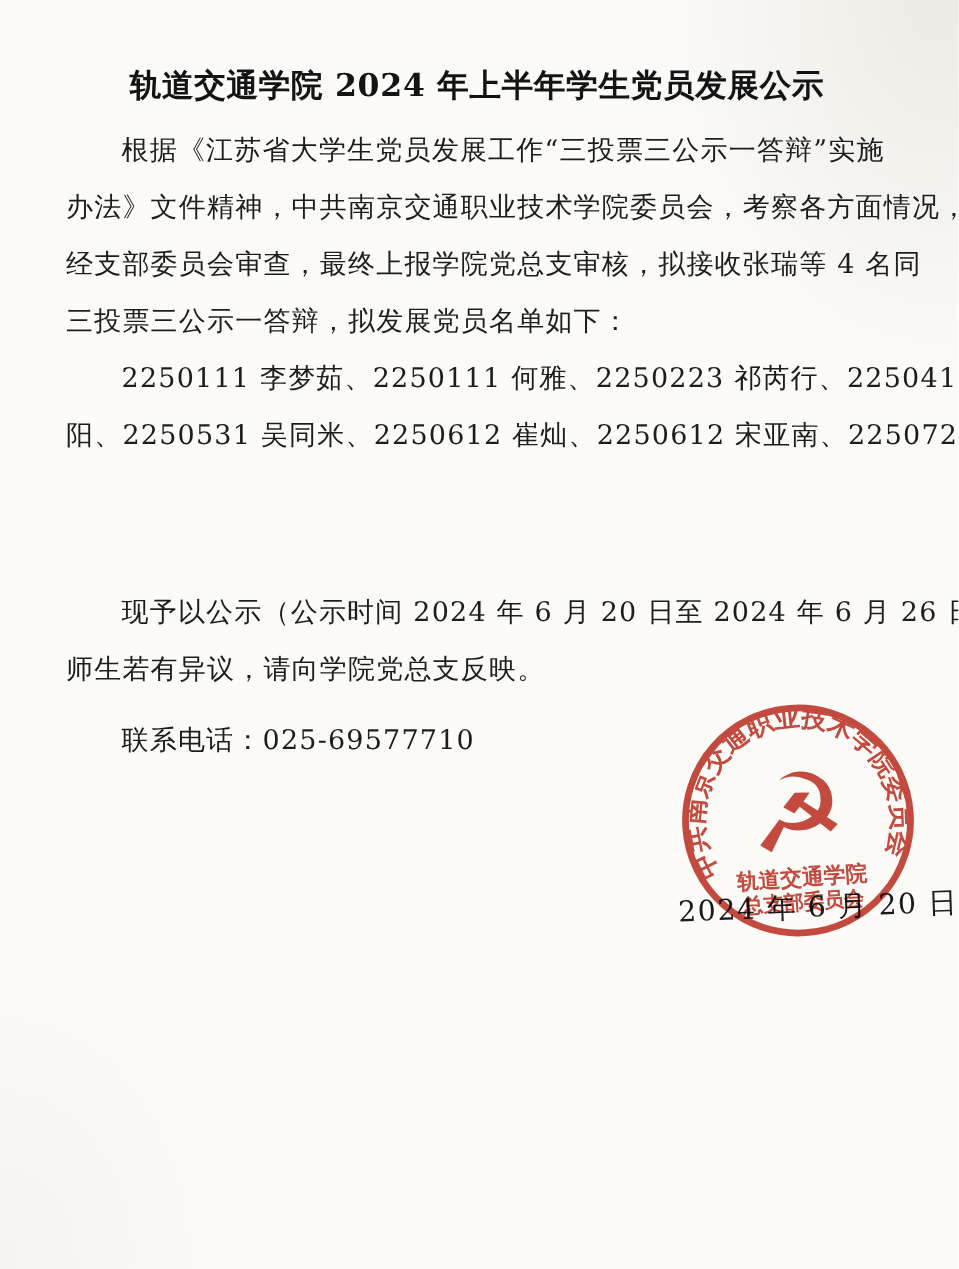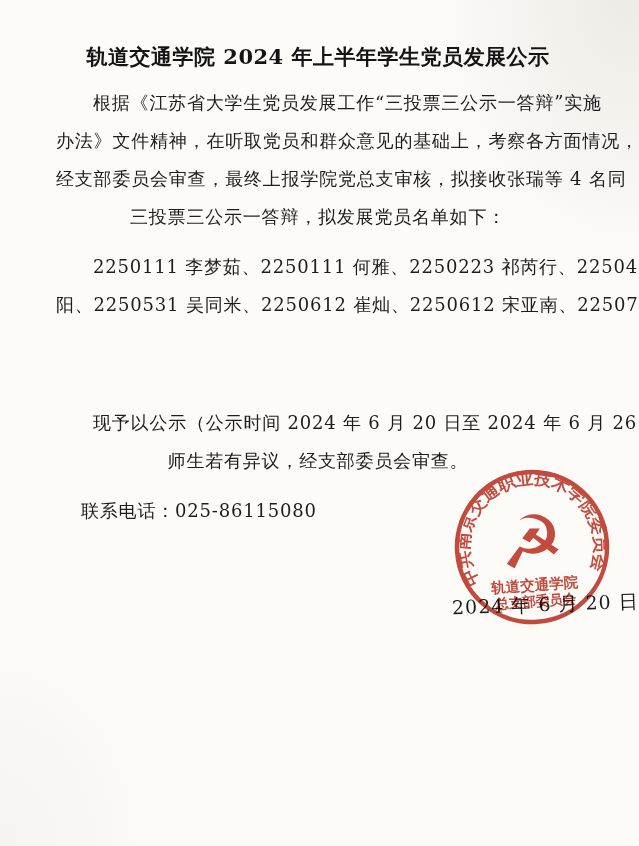--- a/index.html
+++ b/index.html
@@ -24,21 +24,21 @@
   }
   .title {
     margin: 0 0 10px 0;
     font-size: 21px;
     font-weight: bold;
     text-align: center;
     letter-spacing: 0.5px;
     line-height: 30px;
     color: #141414;
   }
-  .para { margin: 12px; text-align: center; }
+  .para { margin: 0; }
   .line {
     font-size: 18px;
     line-height: 38px;
     letter-spacing: 0.8px;
     white-space: nowrap;
   }
   .indent { padding-left: 37px; }
   .gap-before { margin-top: 80px; }
   .contact-line { margin-top: 9px; }
   .date-line {
@@ -70,36 +70,36 @@
 </head>
 <body>
 
 <div class="page">
   <div class="content">
 
     <h1 class="title">轨道交通学院 2024 年上半年学生党员发展公示</h1>
 
     <div class="para">
       <div class="line indent">根据《江苏省大学生党员发展工作“三投票三公示一答辩”实施</div>
-      <div class="line">办法》文件精神，在听取党员和群众意见的基础上，考察各方面情况，</div>
+      <div class="line">办法》文件精神，中共南京交通职业技术学院委员会，考察各方面情况，</div>
       <div class="line">经支部委员会审查，最终上报学院党总支审核，拟接收张瑞等 4 名同</div>
       <div class="line">三投票三公示一答辩，拟发展党员名单如下：</div>
     </div>
 
     <div class="para">
       <div class="line indent">2250111 李梦茹、2250111 何雅、2250223 祁芮行、2250411 胡宇</div>
       <div class="line">阳、2250531 吴同米、2250612 崔灿、2250612 宋亚南、2250721 张瑞</div>
     </div>
 
     <div class="para gap-before">
       <div class="line indent">现予以公示（公示时间 2024 年 6 月 20 日至 2024 年 6 月 26 日）。</div>
-      <div class="line">师生若有异议，经支部委员会审查。</div>
+      <div class="line">师生若有异议，请向学院党总支反映。</div>
     </div>
 
-    <div class="line indent contact-line">联系电话：025-86115080</div>
+    <div class="line indent contact-line">联系电话：025-69577710</div>
   </div>
 
   <div class="date-line">2024 年 6 月 20 日</div>
 
   <div class="stamp">
     <svg width="164" height="164" viewBox="-82 -82 164 164">
       <defs>
         <path id="ringPath" d="M -54.6 31.5 A 63 63 0 1 1 54.6 31.5" fill="none"></path>
       </defs>
       <circle cx="0" cy="0" r="75" fill="none" stroke="#c13b2e" stroke-width="4.5"></circle>

